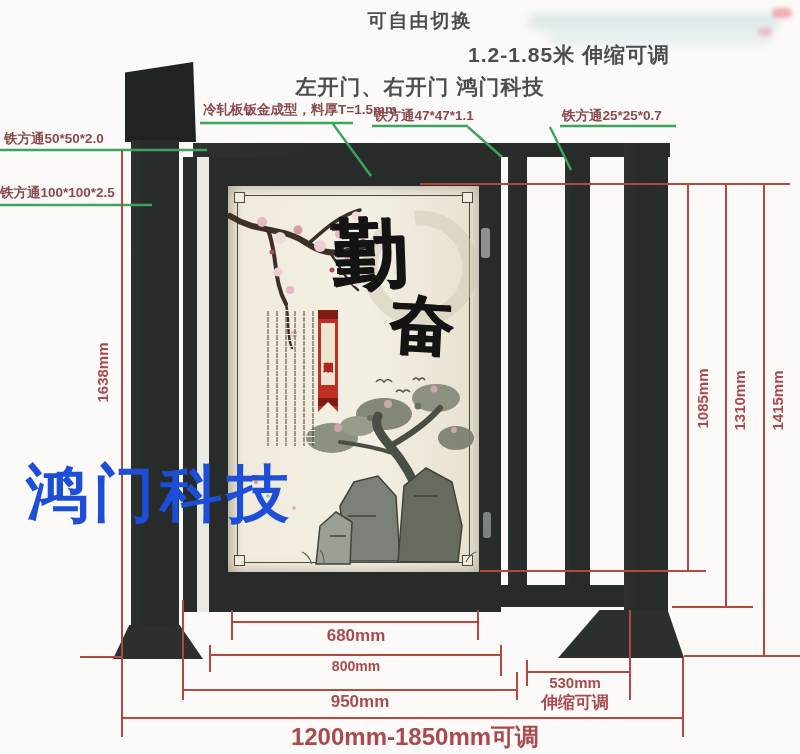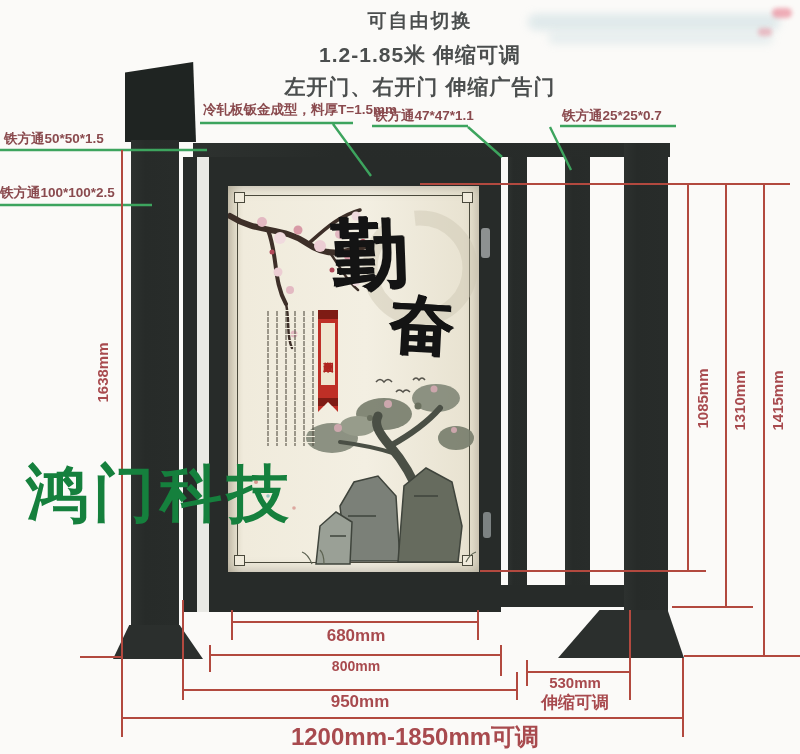--- a/index.html
+++ b/index.html
@@ -2,32 +2,32 @@
 <html><head>
 <meta charset="utf-8">
 <style>
   html,body{margin:0;padding:0;}
   body{width:800px;height:754px;position:relative;background:#fbfaf8;overflow:hidden;
        font-family:"Liberation Sans", sans-serif;}
   .abs{position:absolute;}
   
   .hdr{left:170px;width:500px;text-align:center;color:#4b4e4e;font-weight:bold;z-index:6;}
   .hdr1{top:8px;font-size:19px;letter-spacing:2px;}
-  .hdr2{top:41px;font-size:21px;letter-spacing:1px;}
+  .hdr2{top:41px;font-size:21px;letter-spacing:1px;text-align:right;}
   .hdr3{top:73px;font-size:21px;letter-spacing:1px;}
   
   .callout{font-size:13.5px;font-weight:bold;color:#8a4a4e;z-index:7;white-space:nowrap;}
   
   .dim{color:#a84a4e;font-weight:bold;z-index:7;text-align:center;white-space:nowrap;}
   .dim-rot{transform:rotate(-90deg);transform-origin:center center;font-size:15px;width:72px;}
   
   .steel{background:linear-gradient(90deg,#41464333 0,#272b29 30%,#23272500 100%),#282c2a;z-index:2;}
   .flat{background:#272b29;z-index:2;}
   
-  .wm{left:26px;top:452px;font-size:62px;font-weight:bold;color:#15803d;
+  .wm{left:26px;top:452px;font-size:62px;font-weight:bold;color:#1d4ed8;
       letter-spacing:5px;z-index:10;white-space:nowrap;}
   .smudge{z-index:1;filter:blur(4px);border-radius:8px;}
   
   #poster{left:228px;top:186px;width:251px;height:386px;z-index:3;
           background:linear-gradient(90deg,#ddd6c2 0,#f0ebdc 6%,#f3efe2 55%,#e7e1cf 100%);
           box-shadow:inset 0 0 14px rgba(60,55,40,.35);}
   .p-border{position:absolute;left:9px;top:9px;right:9px;bottom:9px;
             border:1.5px solid #4a493c;z-index:1;}
   .p-corner{position:absolute;width:9px;height:9px;border:1.5px solid #4a493c;background:#f0ebdc;z-index:2;}
   .bigchar{position:absolute;color:#141414;font-family:"Liberation Serif",serif;font-weight:bold;z-index:5;
@@ -51,21 +51,21 @@
 </head>
 <body>
 
 <div class="abs smudge" style="left:528px;top:14px;width:252px;height:16px;background:rgba(150,190,200,.28);"></div>
 <div class="abs smudge" style="left:548px;top:32px;width:225px;height:12px;background:rgba(150,190,200,.20);"></div>
 <div class="abs smudge" style="left:772px;top:8px;width:20px;height:10px;background:rgba(230,110,130,.55);filter:blur(2px);"></div>
 <div class="abs smudge" style="left:758px;top:28px;width:14px;height:8px;background:rgba(230,110,130,.4);filter:blur(2px);"></div>
 
 <div class="abs hdr hdr1">可自由切换</div>
 <div class="abs hdr hdr2">1.2-1.85米 伸缩可调</div>
-<div class="abs hdr hdr3">左开门、右开门 伸缩广告门</div>
+<div class="abs hdr hdr3">左开门、右开门 鸿门科技</div>
 
 <div class="abs" style="left:125px;top:62px;width:71px;height:80px;background:#1f2422;z-index:2;
             clip-path:polygon(0 13%,96% 0,100% 100%,0 100%);"></div>
 
 <div class="abs steel" style="left:193px;top:143px;width:477px;height:14px;"></div>
 
 <div class="abs steel" style="left:131px;top:140px;width:48px;height:487px;"></div>
 
 <div class="abs" style="left:113px;top:625px;width:90px;height:34px;background:#2b2f2d;z-index:2;
             clip-path:polygon(18% 0,74% 0,100% 100%,0 100%);"></div>
@@ -218,21 +218,21 @@
 
     <path d="M527,672 H630"></path>
       <path d="M527,660 V686"></path>
       <path d="M630,610 V700"></path>
   </g>
 </svg>
 
 <div class="abs callout" style="left:203px;top:101px;">冷轧板钣金成型，料厚T=1.5mm</div>
 <div class="abs callout" style="left:374px;top:107px;">铁方通47*47*1.1</div>
 <div class="abs callout" style="left:562px;top:107px;">铁方通25*25*0.7</div>
-<div class="abs callout" style="left:4px;top:130px;">铁方通50*50*1.5</div>
+<div class="abs callout" style="left:4px;top:130px;">铁方通50*50*2.0</div>
 <div class="abs callout" style="left:0;top:184px;">铁方通100*100*2.5</div>
 
 <div class="abs dim dim-rot" style="left:66px;top:364px;">1638mm</div>
 <div class="abs dim dim-rot" style="left:666px;top:390px;">1085mm</div>
 <div class="abs dim dim-rot" style="left:703px;top:392px;">1310mm</div>
 <div class="abs dim dim-rot" style="left:741px;top:392px;">1415mm</div>
 
 <div class="abs dim" style="left:306px;top:626px;width:100px;font-size:17px;">680mm</div>
 <div class="abs dim" style="left:306px;top:658px;width:100px;font-size:14px;">800mm</div>
 <div class="abs dim" style="left:310px;top:692px;width:100px;font-size:17px;">950mm</div>

